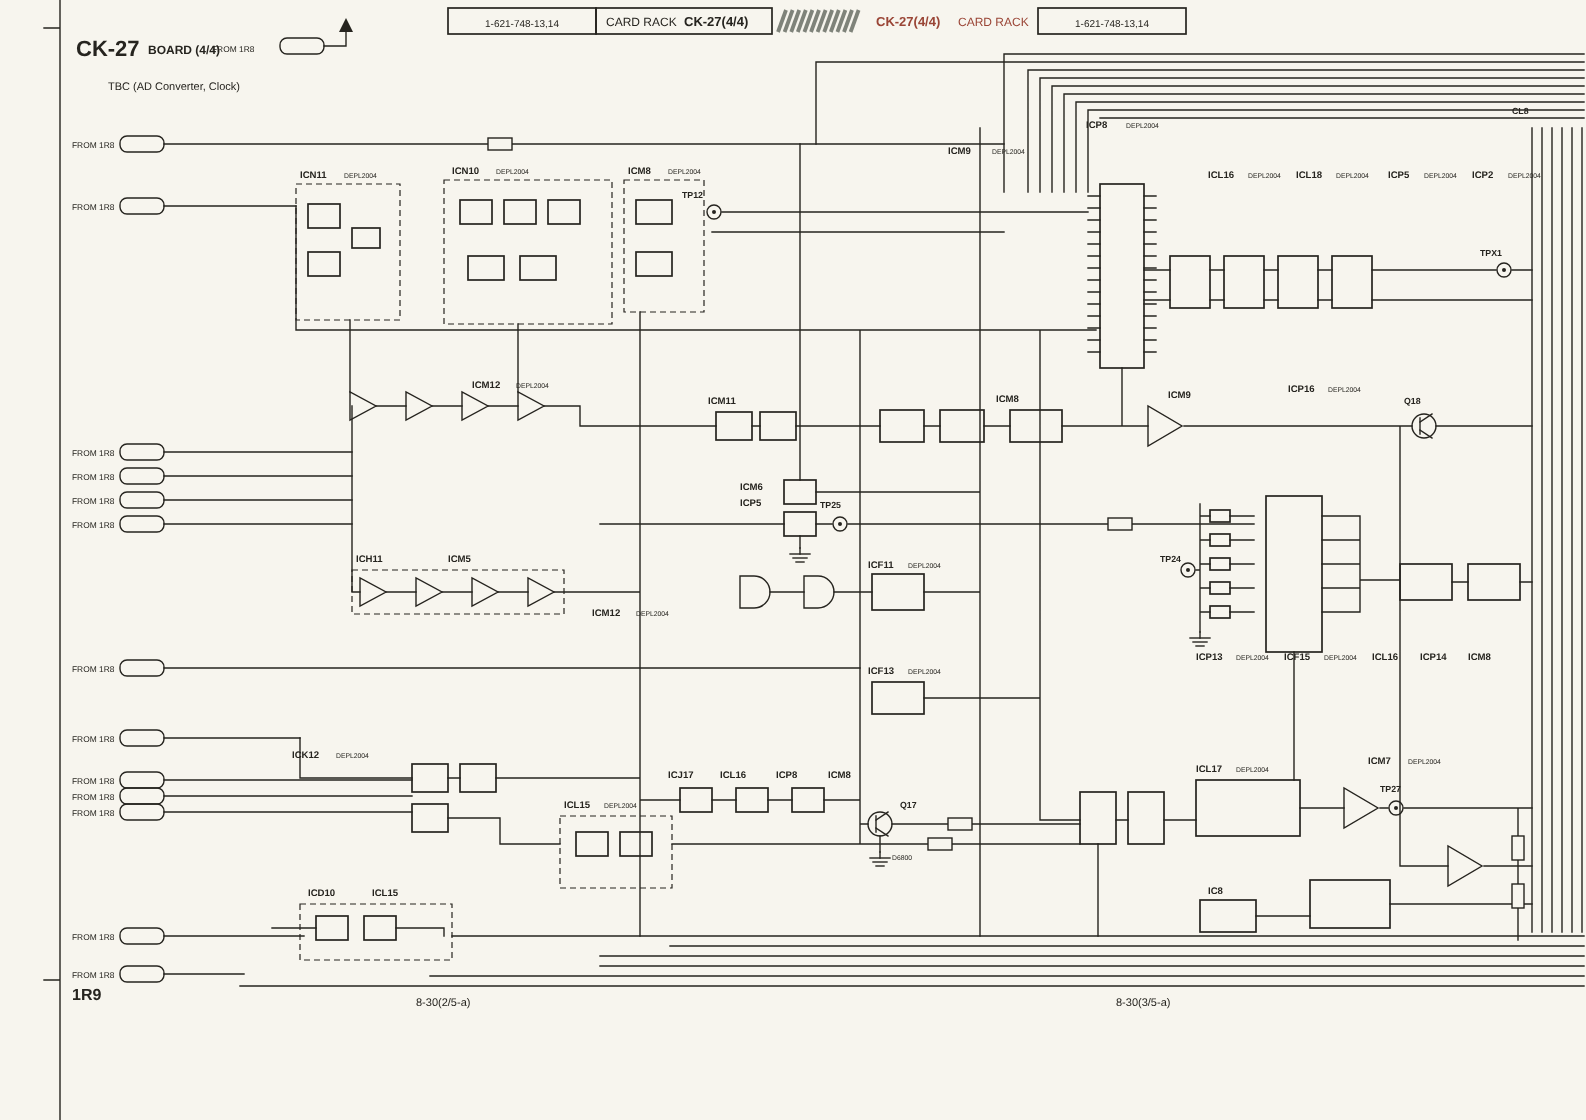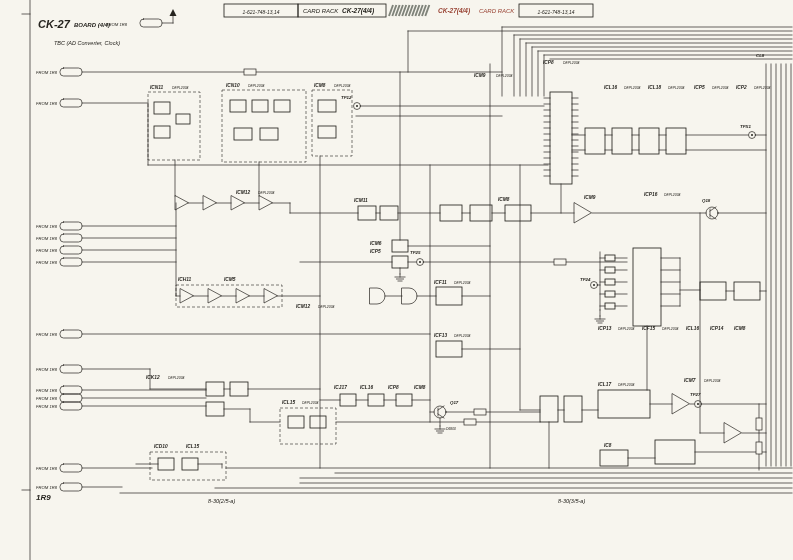--- a/index.html
+++ b/index.html
@@ -1,17 +1,17 @@
 <!DOCTYPE html>
 <html><head>
 <meta charset="utf-8">
 <style>
   html,body{margin:0;padding:0;background:#e8e6df;}
   .page{width:793px;height:560px;background:#f7f5ee;position:relative;overflow:hidden;
-        font-family:"Liberation Sans",sans-serif;font-style:italic;}
+        font-family:"Liberation Sans",sans-serif;}
   svg text{fill:#26241f;font-family:"Liberation Sans",sans-serif;}
   .w{stroke:#26241f;stroke-width:.7;fill:none;stroke-linecap:square;}
   .bx{stroke:#26241f;stroke-width:.85;fill:none;}
   .dsh{stroke:#26241f;stroke-width:.6;fill:none;stroke-dasharray:3 2;}
   .ic{font-size:4.8px;font-weight:bold;}
   .sx{font-size:3.4px;}
   .tp{font-size:4.4px;font-weight:bold;}
   .cn{font-size:4.2px;}
   .hp{font-size:5px;}
   .hr{font-size:6px;}

